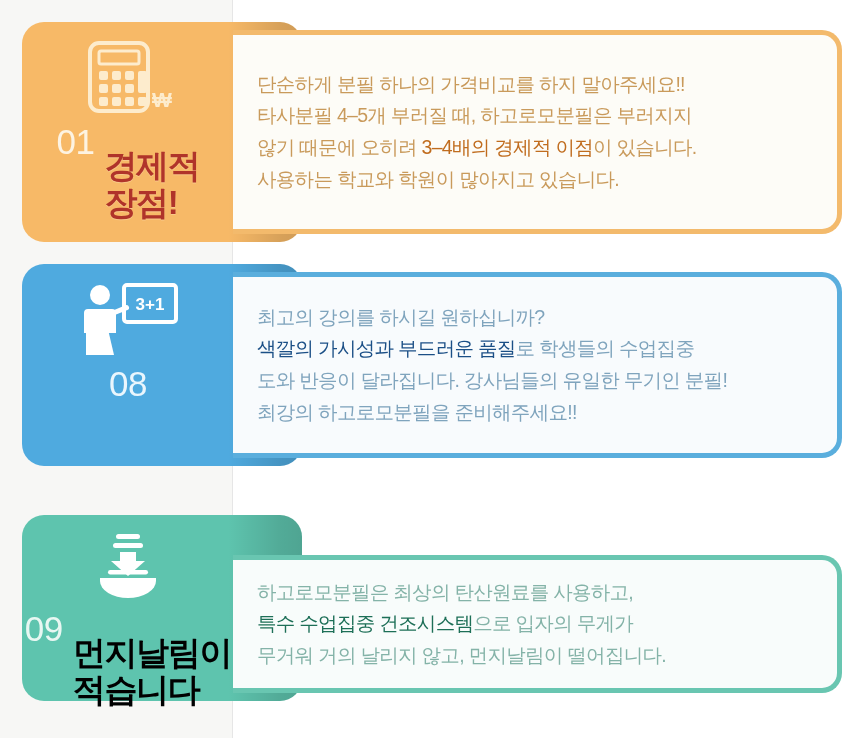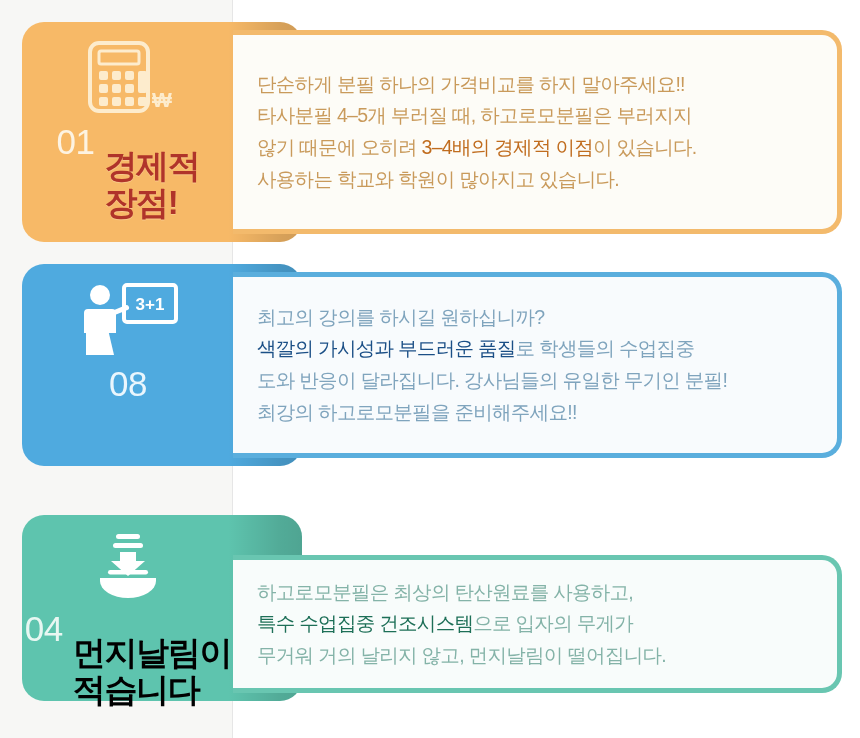--- a/index.html
+++ b/index.html
@@ -259,21 +259,21 @@
           <svg width="92" height="80" viewBox="0 0 92 80" aria-hidden="true">
             <rect x="34" y="5" width="24" height="5" rx="2.5" fill="#ffffff"></rect>
             <rect x="31" y="14" width="30" height="5" rx="2.5" fill="#ffffff"></rect>
             <path d="M38 23 h16 v9 h9 L46 47 L29 32 h9 z" fill="#ffffff"></path>
             <path d="M18 49 h56 v3 a28 17 0 0 1 -56 0 z" fill="#ffffff"></path>
             <rect x="26" y="41" width="40" height="4.5" rx="2.2" fill="#ffffff"></rect>
           </svg>
         </div>
 
         <div class="tile-caption">
-          <span class="tile-num">04</span>
+          <span class="tile-num">09</span>
           <span class="tile-title">먼지날림이
 적습니다</span>
         </div>
       </div>
     </div>
 
     <div class="panel">
       <div class="panel-body">
         <p class="para"><span>하고로모분필은 최상의 탄산원료를 사용하고,
 </span><b>특수 수업집중 건조시스템</b><span>으로 입자의 무게가

